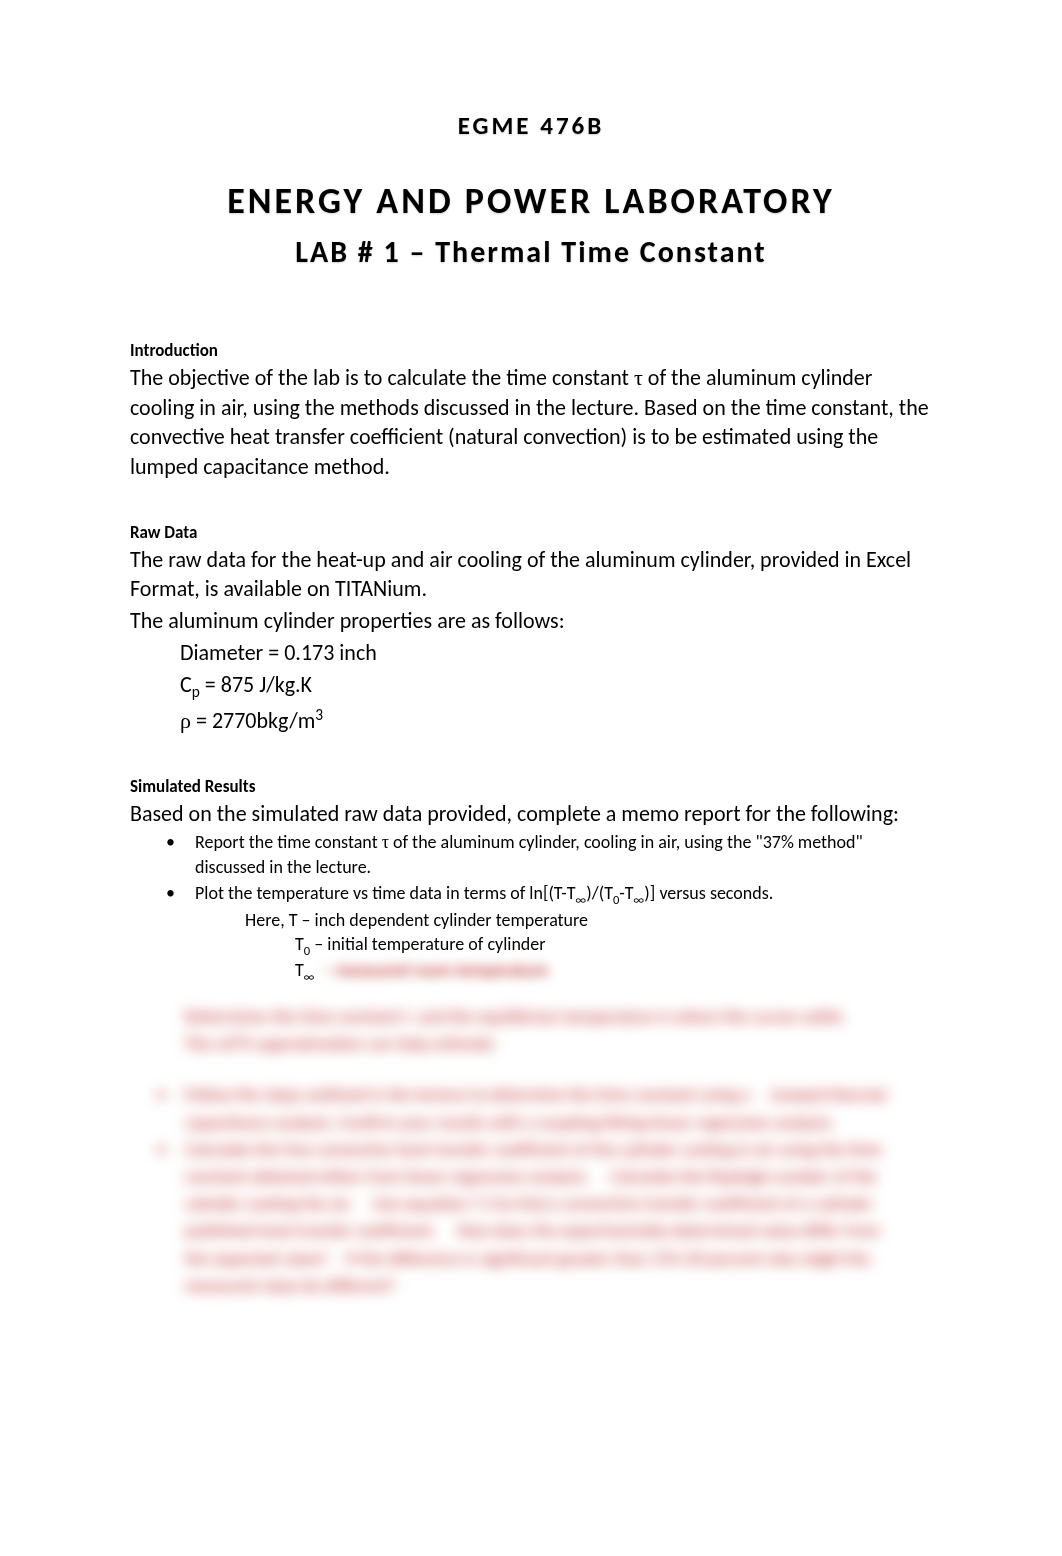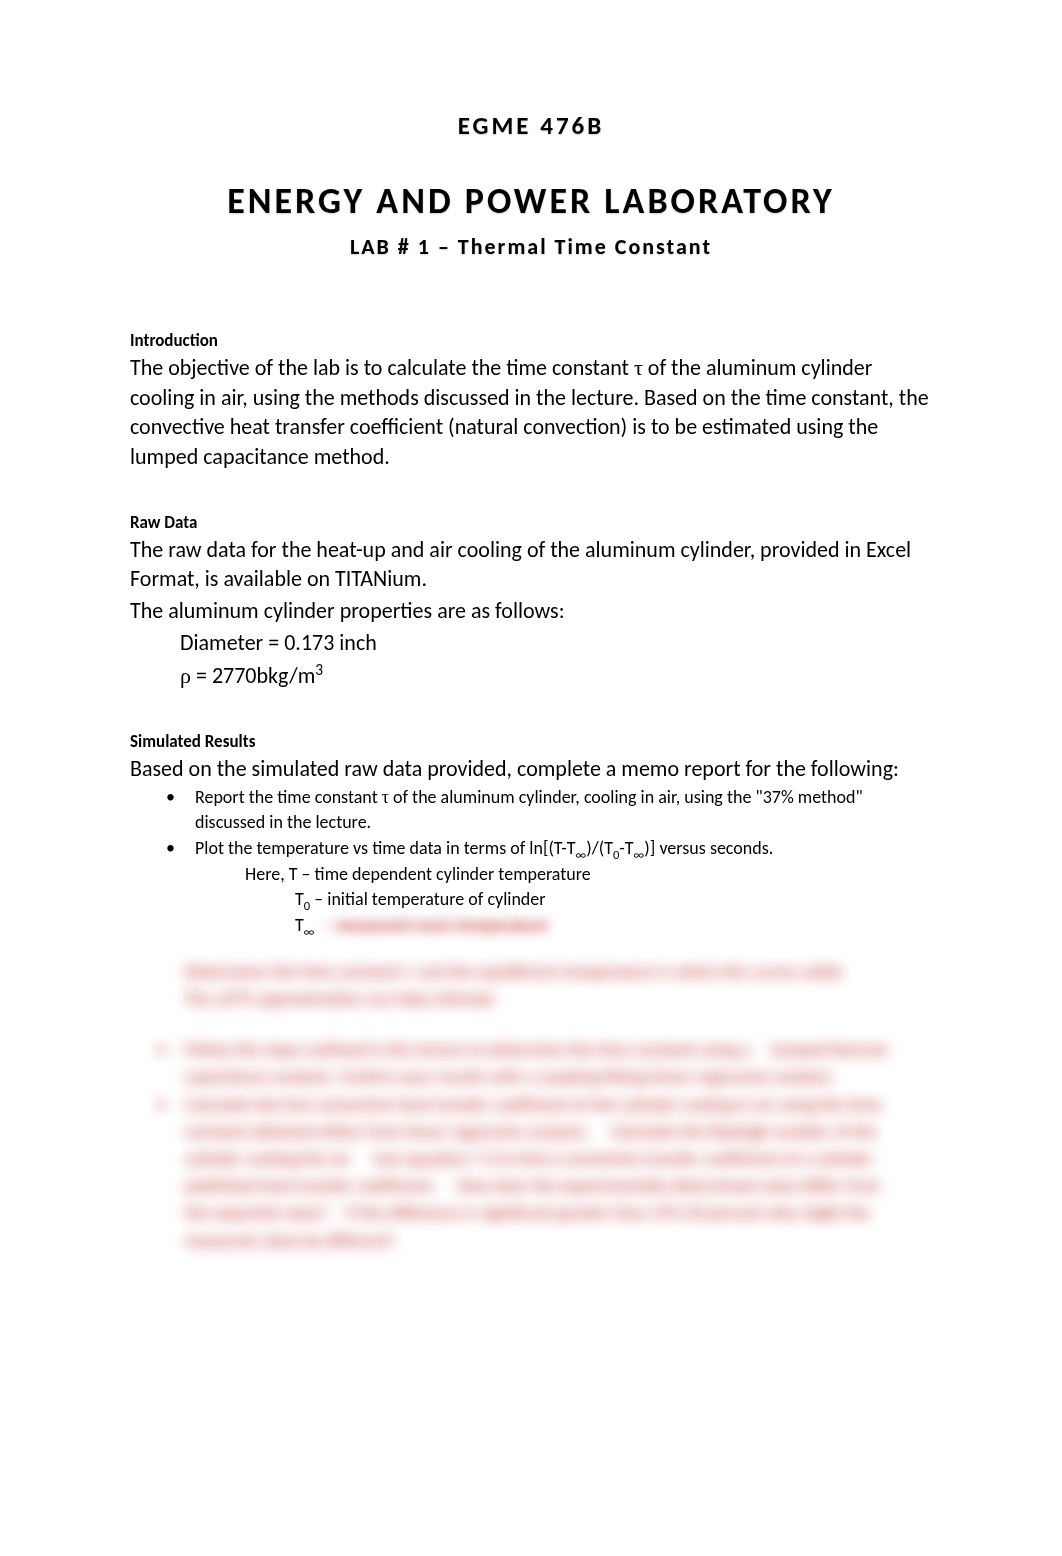--- a/index.html
+++ b/index.html
@@ -28,21 +28,21 @@
       text-shadow: 0 1px 2px rgba(0,0,0,0.18);
     }
     .lab-title {
       font-size: 36px;
       font-weight: bold;
       margin-bottom: 10px;
       letter-spacing: 3px;
       text-shadow: 0 1px 2px rgba(0,0,0,0.18);
     }
     .lab-number {
-      font-size: 22px;
+      font-size: 30px;
       font-weight: bold;
       letter-spacing: 2px;
       text-shadow: 0 1px 2px rgba(0,0,0,0.18);
     }
     .section-heading {
       font-size: 17px;
       font-weight: bold;
       margin-top: 4px;
       margin-bottom: 2px;
     }
@@ -125,34 +125,37 @@
     The objective of the lab is to calculate the time constant <span class="greek">τ</span> of the aluminum cylinder cooling in air, using the methods discussed in the lecture.  Based on the time constant, the convective heat transfer coefficient (natural convection) is to be estimated using the lumped capacitance method.
   </div>
 </div>
 
 <div class="section">
   <div class="section-heading">Raw Data</div>
   <div class="body-text">The raw data for the heat-up and air cooling of the aluminum cylinder, provided in Excel Format, is available on TITANium.</div>
   <div class="body-text">The aluminum cylinder properties are as follows:</div>
   <div class="body-text indent-1">Diameter  =  0.173 inch</div>
   <div class="body-text indent-1">
+    <span>C</span><span class="sub">p</span><span>  = 875 J/kg.K</span>
+  </div>
+  <div class="body-text indent-1">
     <span class="greek">ρ</span><span>   =  2770bkg/m</span><span class="sup">3</span>
   </div>
 </div>
 
 <div class="section">
   <div class="section-heading">Simulated Results</div>
   <div class="body-text">Based on the simulated raw data provided, complete a memo report for the following:</div>
   <ul class="bullet-list">
     <li>
       Report the time constant <span class="greek">τ</span> of the aluminum cylinder, cooling in air, using the "37% method" discussed in the lecture.
     </li>
     <li>
       Plot the temperature vs time data in terms of ln[(T-T<span class="sub">∞</span>)/(T<span class="sub">0</span>-T<span class="sub">∞</span>)]  versus seconds.
-      <div class="sub-line indent-1">Here,  T – time dependent cylinder temperature</div>
+      <div class="sub-line indent-1">Here,  T – inch dependent cylinder temperature</div>
       <div class="sub-line indent-2">
         <span>T</span><span class="sub">0</span><span> – initial temperature of cylinder</span>
       </div>
       <div class="sub-line indent-2">
         <span>T</span><span class="sub">∞</span>&nbsp;&nbsp;<span class="blur-red">– measured room temperature</span>
       </div>
     </li>
   </ul>
 
   <div class="blur-block">

